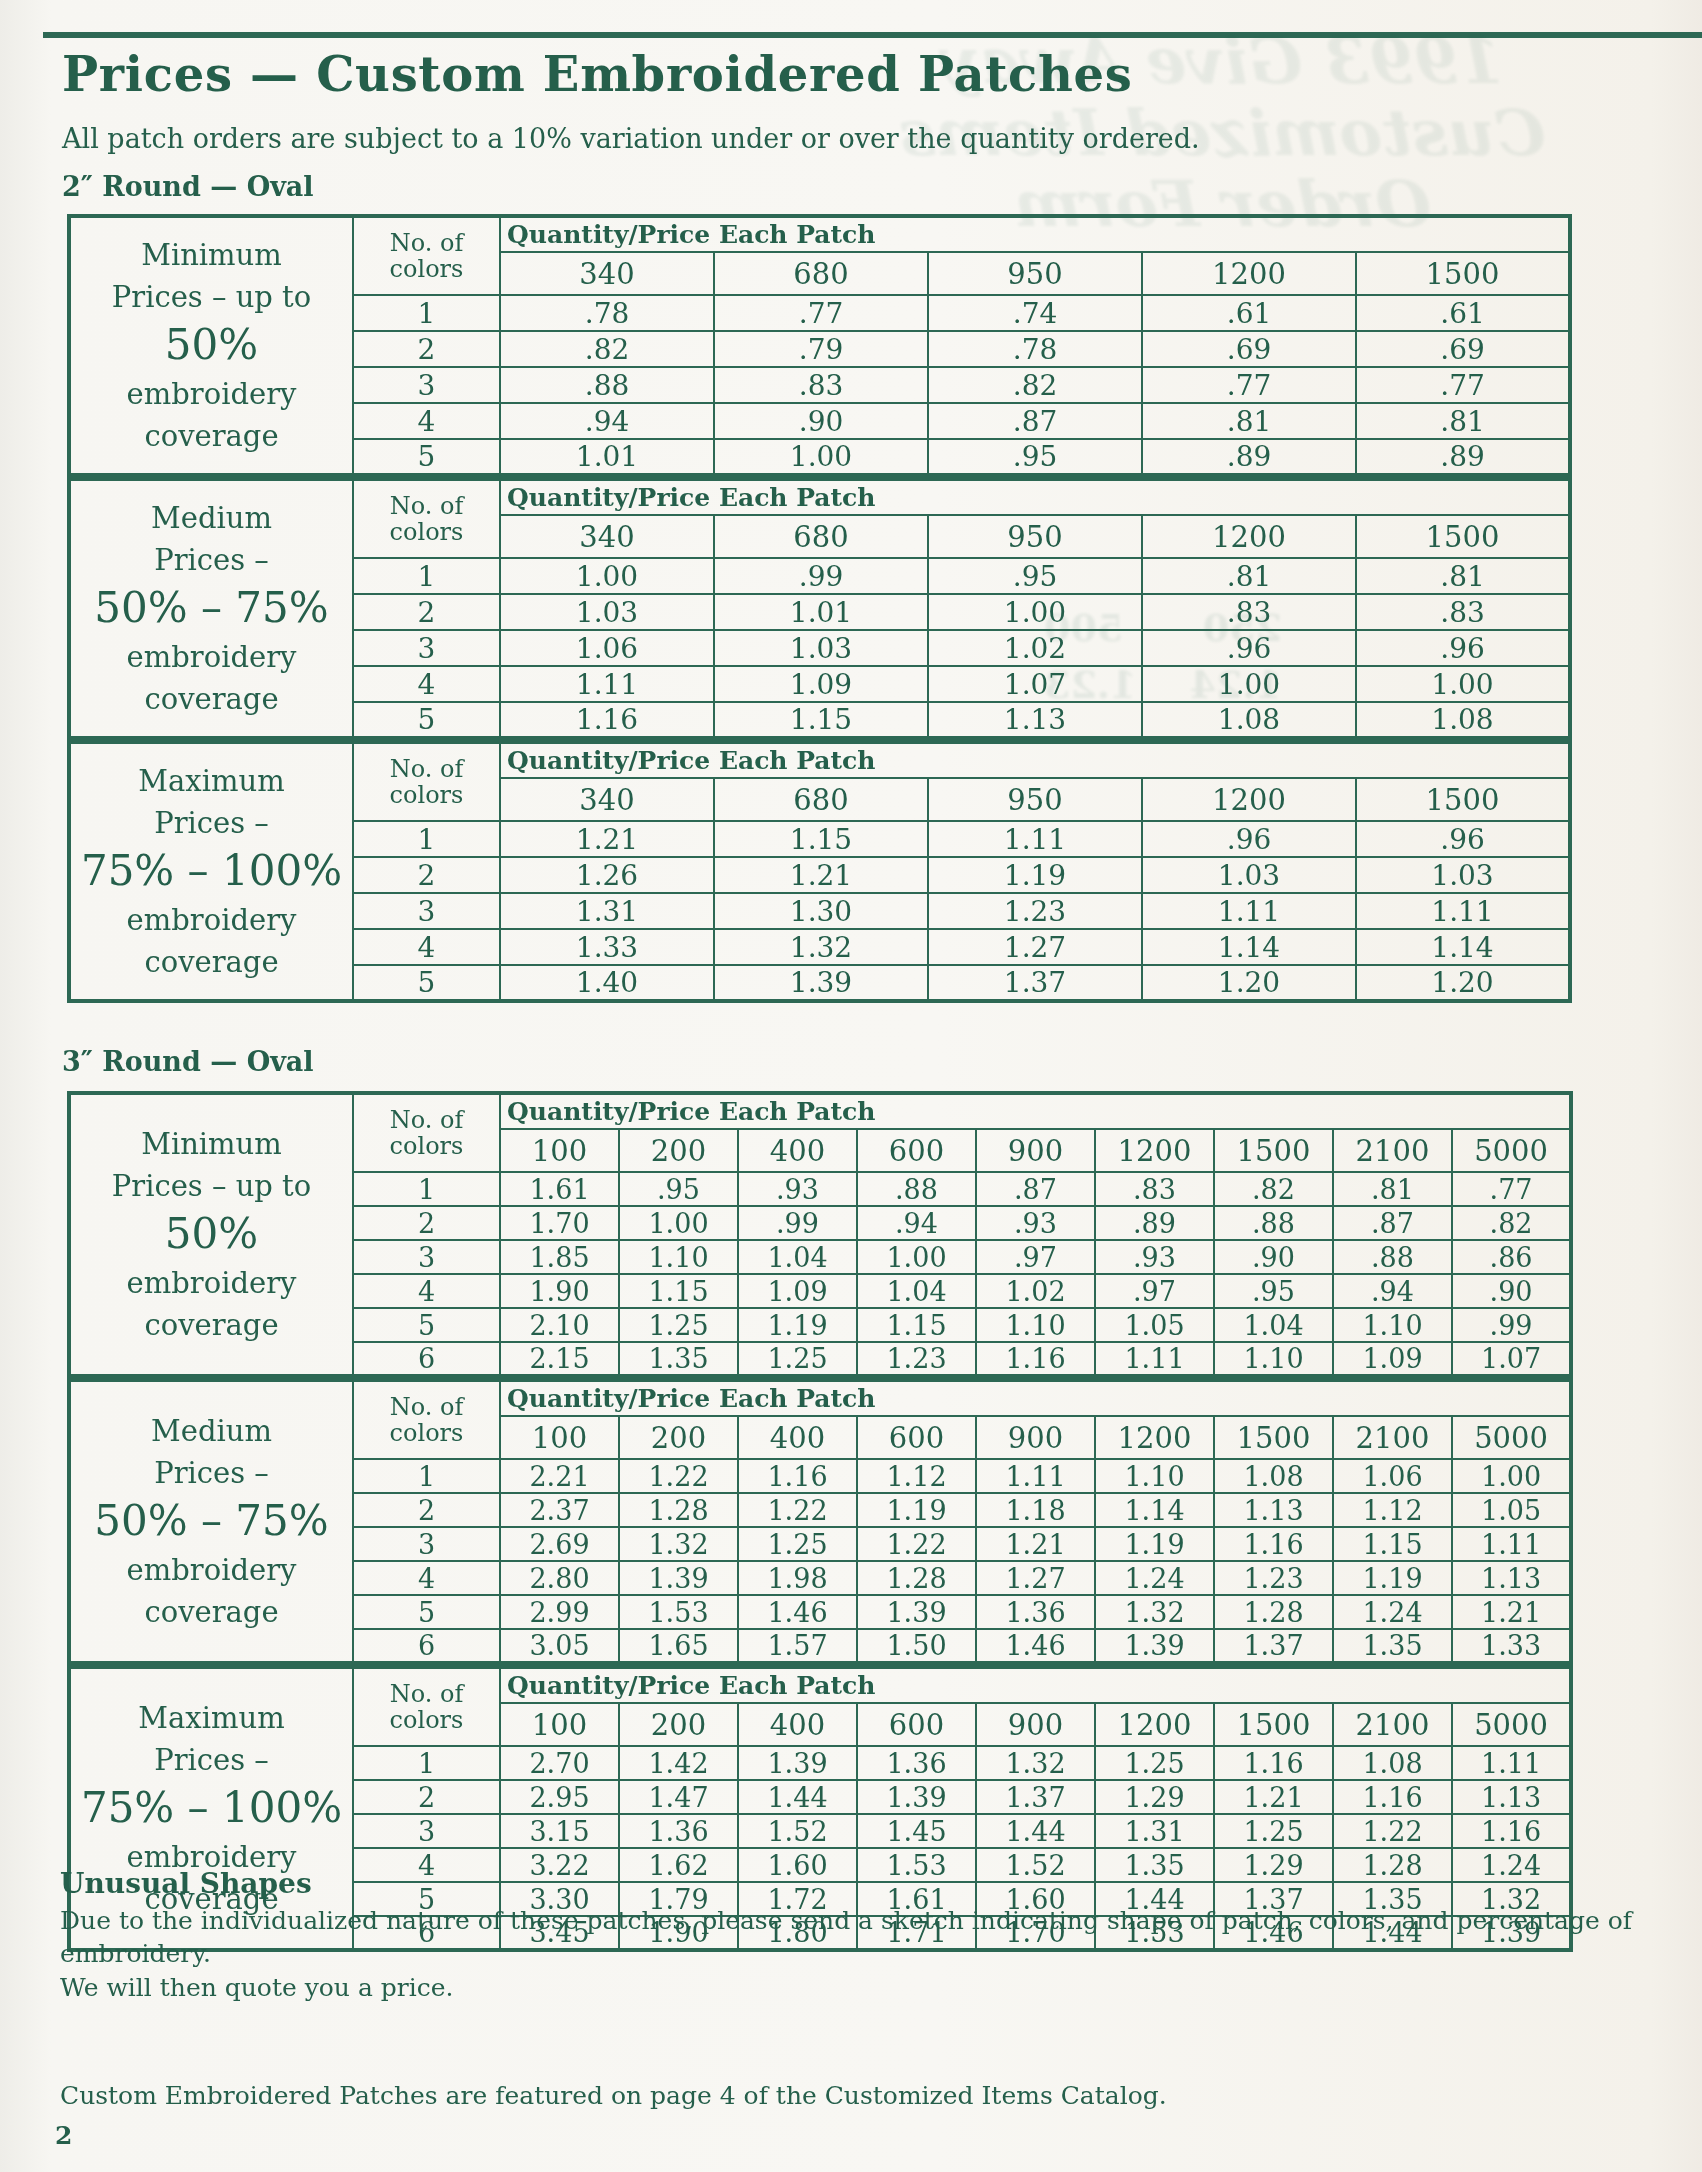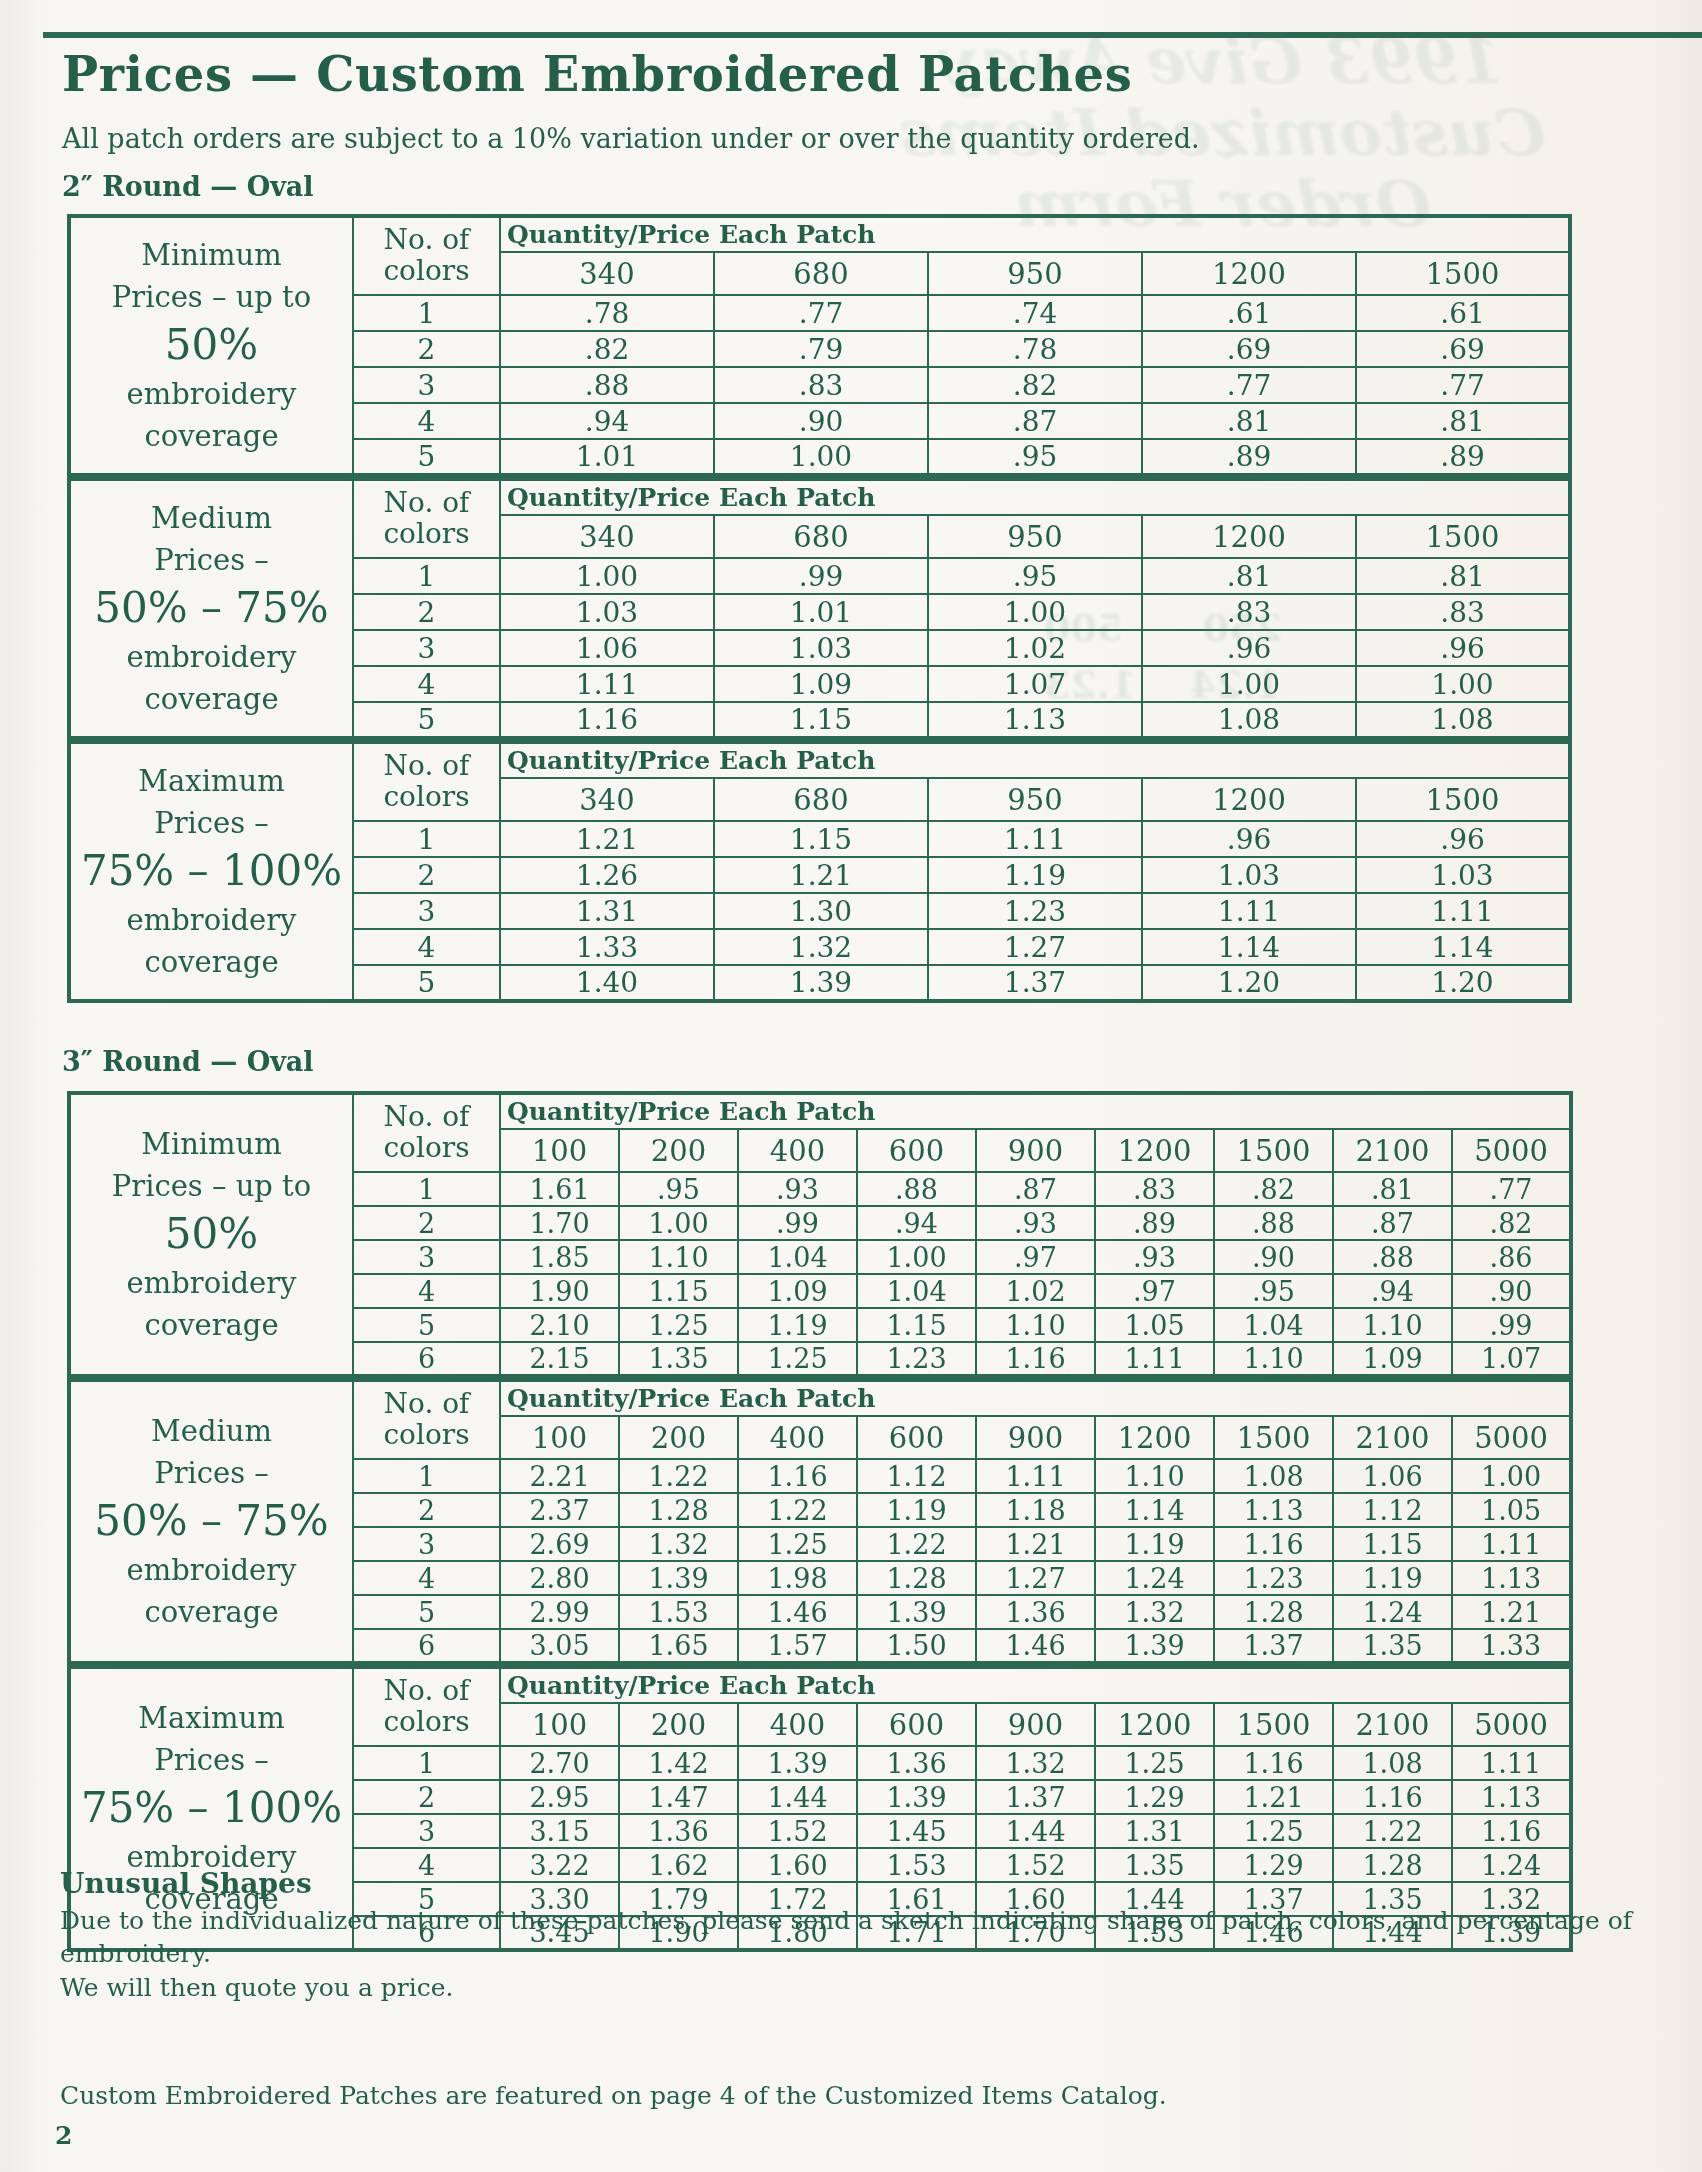--- a/index.html
+++ b/index.html
@@ -68,21 +68,21 @@
   .band-row{height:36px;}
   .qty-row{height:43px;}
   table.cols5 .data-row{height:36px;}
   table.cols9 .data-row{height:34px;}
   .band-cell{
     text-align:left !important;
     font-weight:bold;font-size:25px;
     padding-left:6px;
   }
   .qty-cell{font-size:29px;}
-  .colors-head{font-size:28px;line-height:1.1;}
+  .colors-head{font-size:24px;line-height:1.1;}
   table.cols5 .price-cell, table.cols5 .colors-count-cell{font-size:28px;}
   table.cols9 .price-cell, table.cols9 .colors-count-cell{font-size:27px;}
   .label-cell{font-size:29px;line-height:1.45;}
   .label-line-big{font-size:42px;line-height:1.3;white-space:nowrap;}
   .footer{position:absolute;left:60px;top:1867px;width:1597px;font-size:25px;}
   .footer-heading{font-size:28px;font-weight:bold;margin-bottom:4.2px;}
   .footer p{line-height:1.33;}
   .catalog-note{position:absolute;left:60px;top:2081px;font-size:25px;}
   .page-number{position:absolute;left:55px;top:2121px;font-size:25px;font-weight:bold;}
 </style>

